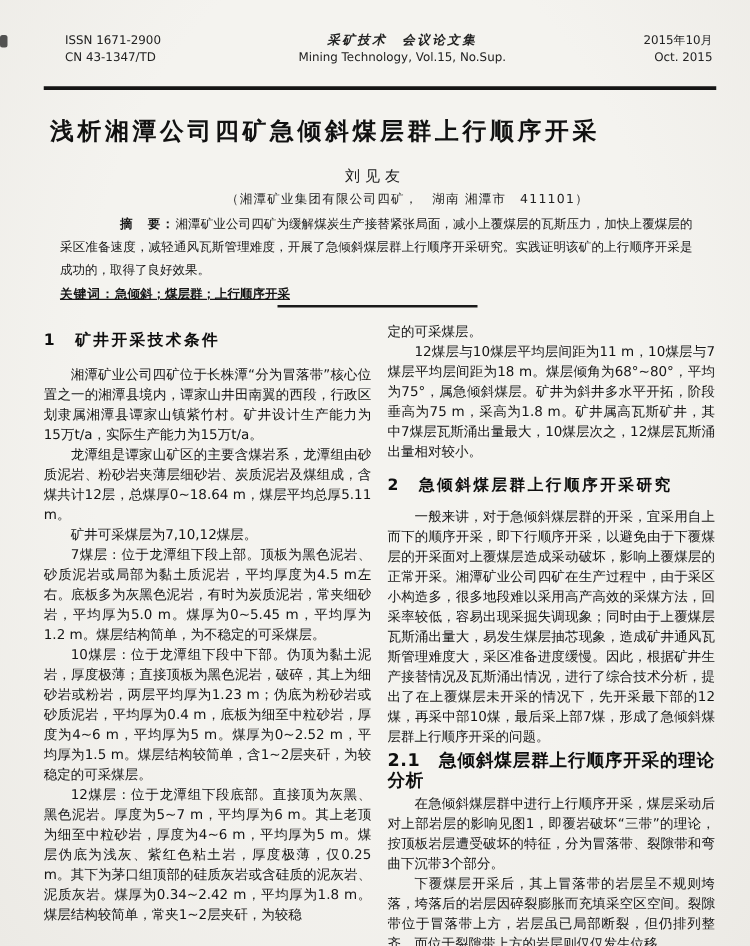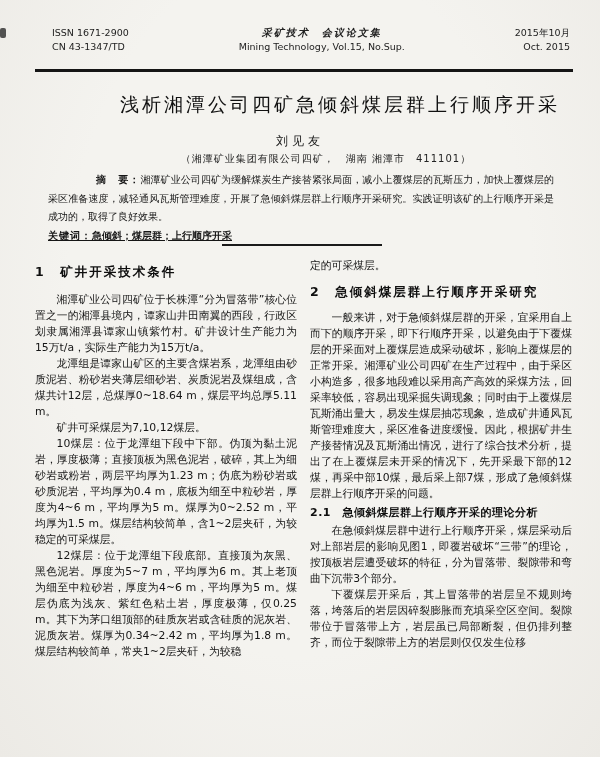--- a/index.html
+++ b/index.html
@@ -27,21 +27,21 @@
   .header .right{ text-align:right; }
   .header-rule{
     position:absolute;top:69px;left:35px;right:27px;height:3px;background:#151515;
   }
   .edge-smudge{
     position:absolute;left:0;top:28px;width:6px;height:10px;background:#2a2a2a;border-radius:2px;opacity:.8;
   }
   
   .title{
     position:absolute;top:92px;left:40px;right:40px;
-    text-align:right;font-size:19px;font-weight:normal;letter-spacing:3px;color:#111;
+    text-align:left;font-size:19px;font-weight:bold;letter-spacing:3px;color:#111;
   }
   .author{
     position:absolute;top:133px;left:0;right:0;
     text-align:center;font-size:12px;letter-spacing:4px;color:#1a1a1a;
   }
   .affiliation{
     position:absolute;top:152px;left:12px;right:0;
     text-align:center;font-size:10px;letter-spacing:1px;color:#222;padding-left:40px;
   }
   
@@ -65,21 +65,21 @@
     flex:1 1 0;overflow:hidden;
     font-size:10.8px;line-height:16px;text-align:justify;color:#151515;
   }
   .col p{ margin:0;text-indent:2em; }
   .col p.cont{ text-indent:0; }
   .sec-h{
     margin:8px 0 12px 0;font-size:12.5px;font-weight:bold;letter-spacing:2px;text-indent:0;color:#0f0f0f;
   }
   .col .sec-h.right-h{ margin:10px 0 10px 0; }
   .sub-h{
-    margin:3px 0 2px 0;font-size:11px;font-weight:bold;letter-spacing:.5px;text-indent:0;color:#0f0f0f;
+    margin:3px 0 2px 0;font-size:14px;font-weight:bold;letter-spacing:.5px;text-indent:0;color:#0f0f0f;
   }
   .col-right-spacer{ height:2px; }
 </style>
 </head>
 <body>
 
 <div class="page">
 
   <span class="edge-smudge"></span>
 
@@ -110,27 +110,29 @@
 
   <div class="keywords-divider"></div>
 
   <div class="body-cols">
 
     <div class="col">
       <h3 class="sec-h">1　矿井开采技术条件</h3>
       <p>湘潭矿业公司四矿位于长株潭“分为冒落带”核心位置之一的湘潭县境内，谭家山井田南翼的西段，行政区划隶属湘潭县谭家山镇紫竹村。矿井设计生产能力为15万t/a，实际生产能力为15万t/a。</p>
       <p>龙潭组是谭家山矿区的主要含煤岩系，龙潭组由砂质泥岩、粉砂岩夹薄层细砂岩、炭质泥岩及煤组成，含煤共计12层，总煤厚0~18.64 m，煤层平均总厚5.11 m。</p>
       <p>矿井可采煤层为7,10,12煤层。</p>
+      <p>7煤层：位于龙潭组下段上部。顶板为黑色泥岩、砂质泥岩或局部为黏土质泥岩，平均厚度为4.5 m左右。底板多为灰黑色泥岩，有时为炭质泥岩，常夹细砂岩，平均厚为5.0 m。煤厚为0~5.45 m，平均厚为1.2 m。煤层结构简单，为不稳定的可采煤层。</p>
       <p>10煤层：位于龙潭组下段中下部。伪顶为黏土泥岩，厚度极薄；直接顶板为黑色泥岩，破碎，其上为细砂岩或粉岩，两层平均厚为1.23 m；伪底为粉砂岩或砂质泥岩，平均厚为0.4 m，底板为细至中粒砂岩，厚度为4~6 m，平均厚为5 m。煤厚为0~2.52 m，平均厚为1.5 m。煤层结构较简单，含1~2层夹矸，为较稳定的可采煤层。</p>
       <p>12煤层：位于龙潭组下段底部。直接顶为灰黑、黑色泥岩。厚度为5~7 m，平均厚为6 m。其上老顶为细至中粒砂岩，厚度为4~6 m，平均厚为5 m。煤层伪底为浅灰、紫红色粘土岩，厚度极薄，仅0.25 m。其下为茅口组顶部的硅质灰岩或含硅质的泥灰岩、泥质灰岩。煤厚为0.34~2.42 m，平均厚为1.8 m。煤层结构较简单，常夹1~2层夹矸，为较稳</p>
     </div>
 
     <div class="col">
       <div class="col-right-spacer"></div>
       <p class="cont">定的可采煤层。</p>
+      <p>12煤层与10煤层平均层间距为11 m，10煤层与7煤层平均层间距为18 m。煤层倾角为68°~80°，平均为75°，属急倾斜煤层。矿井为斜井多水平开拓，阶段垂高为75 m，采高为1.8 m。矿井属高瓦斯矿井，其中7煤层瓦斯涌出量最大，10煤层次之，12煤层瓦斯涌出量相对较小。</p>
       <h3 class="sec-h right-h">2　急倾斜煤层群上行顺序开采研究</h3>
       <p>一般来讲，对于急倾斜煤层群的开采，宜采用自上而下的顺序开采，即下行顺序开采，以避免由于下覆煤层的开采面对上覆煤层造成采动破坏，影响上覆煤层的正常开采。湘潭矿业公司四矿在生产过程中，由于采区小构造多，很多地段难以采用高产高效的采煤方法，回采率较低，容易出现采掘失调现象；同时由于上覆煤层瓦斯涌出量大，易发生煤层抽芯现象，造成矿井通风瓦斯管理难度大，采区准备进度缓慢。因此，根据矿井生产接替情况及瓦斯涌出情况，进行了综合技术分析，提出了在上覆煤层未开采的情况下，先开采最下部的12煤，再采中部10煤，最后采上部7煤，形成了急倾斜煤层群上行顺序开采的问题。</p>
       <h4 class="sub-h">2.1　急倾斜煤层群上行顺序开采的理论分析</h4>
       <p>在急倾斜煤层群中进行上行顺序开采，煤层采动后对上部岩层的影响见图1，即覆岩破坏“三带”的理论，按顶板岩层遭受破坏的特征，分为冒落带、裂隙带和弯曲下沉带3个部分。</p>
       <p>下覆煤层开采后，其上冒落带的岩层呈不规则垮落，垮落后的岩层因碎裂膨胀而充填采空区空间。裂隙带位于冒落带上方，岩层虽已局部断裂，但仍排列整齐，而位于裂隙带上方的岩层则仅仅发生位移</p>
     </div>
 
   </div>
 
 </div>

